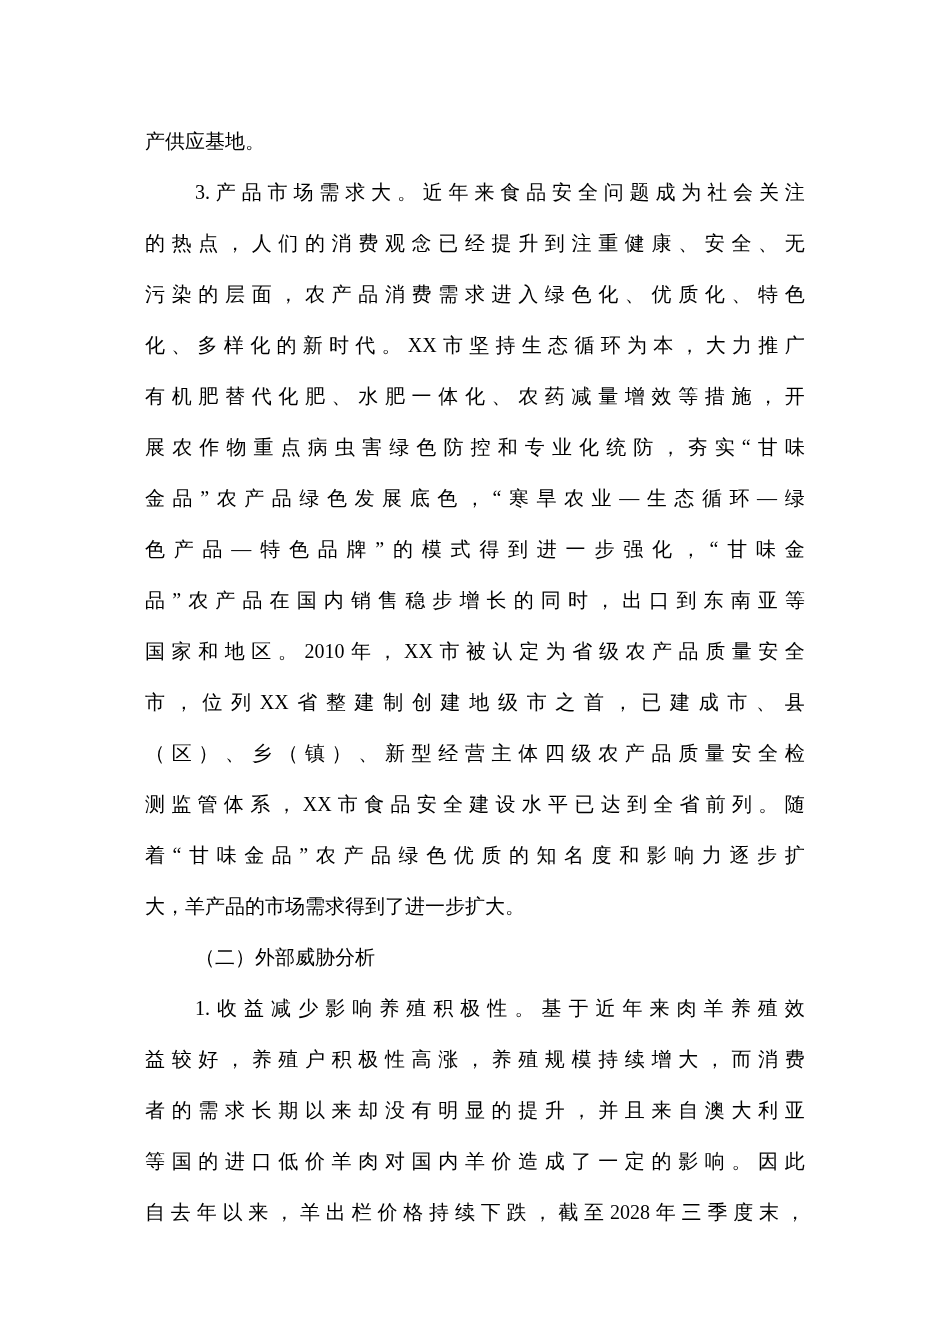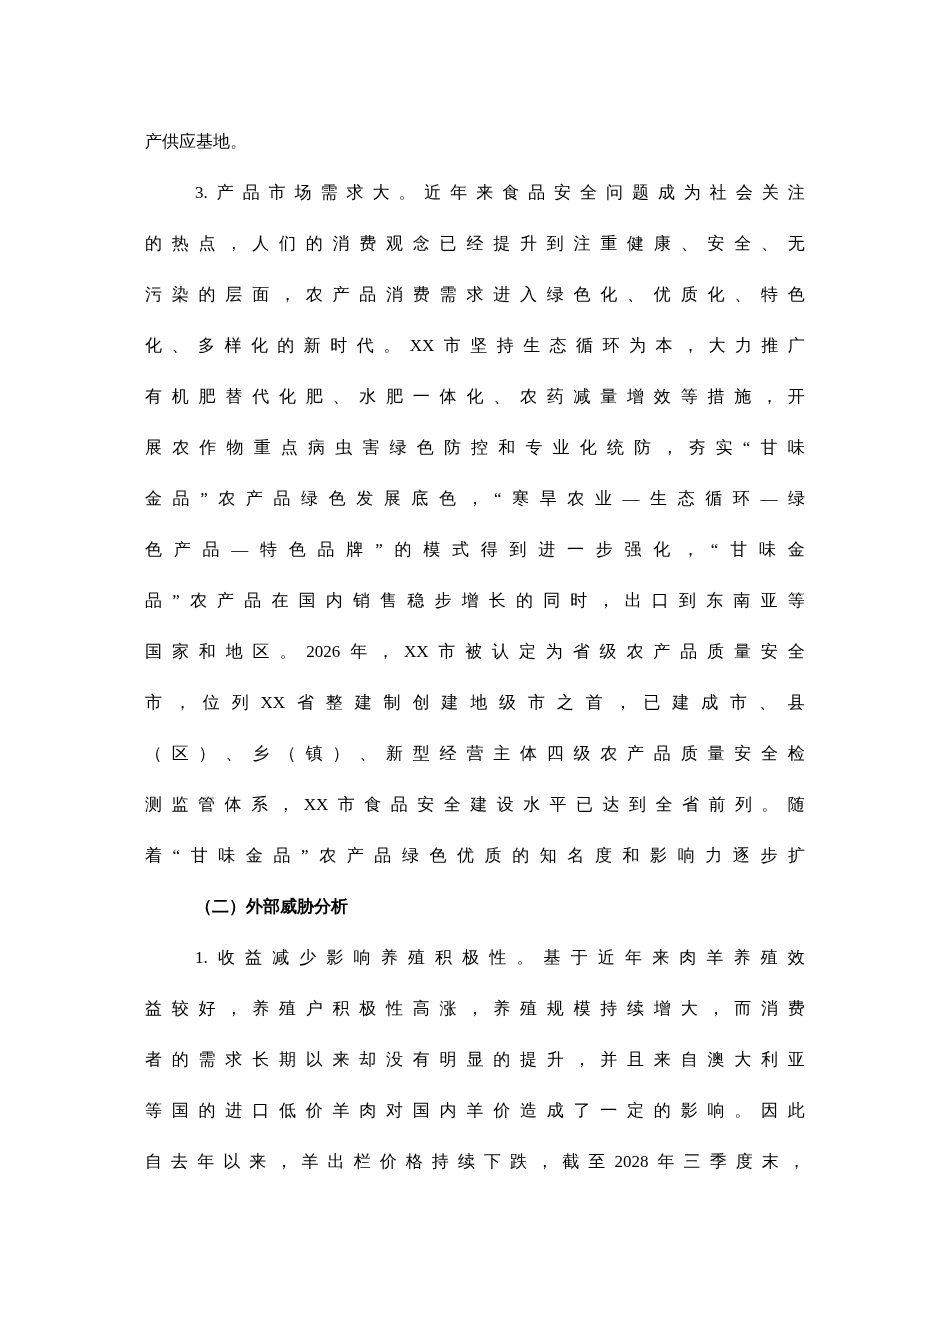--- a/index.html
+++ b/index.html
@@ -22,34 +22,34 @@
     color: #000000;
   }
   .text-body {
     width: 660px;
   }
   .line {
     box-sizing: border-box;
     width: 660px;
     height: 51px;
     line-height: 51px;
-    font-size: 17px;
+    font-size: 20px;
     white-space: nowrap;
     color: #000000;
   }
   .line.just {
     display: flex;
     justify-content: space-between;
     align-items: baseline;
   }
   .line.indent {
     padding-left: 50px;
   }
   .line.bold {
-    font-weight: bold;
+    font-weight: normal;
   }
   .line span {
     display: inline-block;
   }
 </style>
 </head>
 <body>
 
 <div class="page">
   <div class="text-body">
@@ -295,21 +295,21 @@
         <span>亚</span>
         <span>等</span>
       </div>
       <div class="line just">
         <span>国</span>
         <span>家</span>
         <span>和</span>
         <span>地</span>
         <span>区</span>
         <span>。</span>
-        <span>2026</span>
+        <span>2010</span>
         <span>年</span>
         <span>，</span>
         <span>XX</span>
         <span>市</span>
         <span>被</span>
         <span>认</span>
         <span>定</span>
         <span>为</span>
         <span>省</span>
         <span>级</span>
@@ -420,20 +420,21 @@
         <span>名</span>
         <span>度</span>
         <span>和</span>
         <span>影</span>
         <span>响</span>
         <span>力</span>
         <span>逐</span>
         <span>步</span>
         <span>扩</span>
       </div>
+      <div class="line">大，羊产品的市场需求得到了进一步扩大。</div>
       <div class="line indent bold">（二）外部威胁分析</div>
       <div class="line just indent">
         <span>1.</span>
         <span>收</span>
         <span>益</span>
         <span>减</span>
         <span>少</span>
         <span>影</span>
         <span>响</span>
         <span>养</span>

